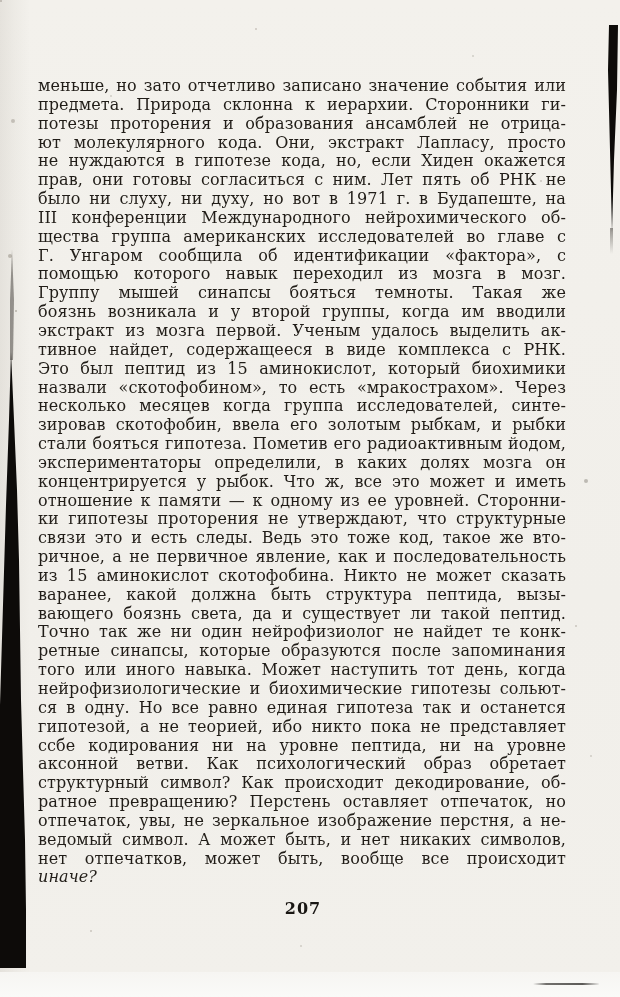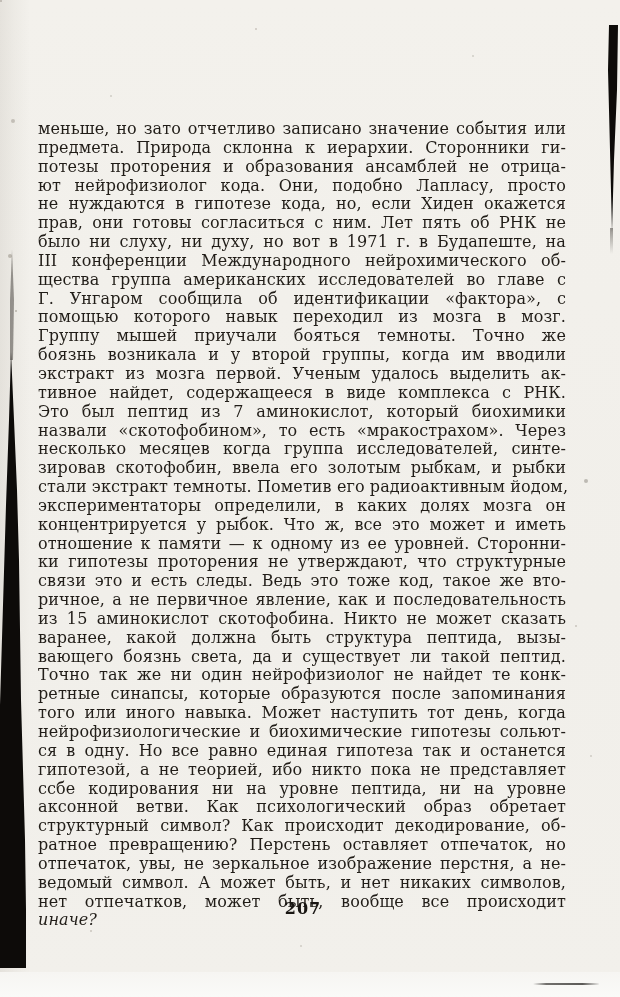--- a/index.html
+++ b/index.html
@@ -18,21 +18,20 @@
   }
   
   .text-block {
     position: absolute;
     left: 38px; top: 77px;
     width: 528px;
     color: #211d18;
     font-size: 16px;
     line-height: 18.85px;
     letter-spacing: 0.1px;
-    margin-top: 43px;
   }
   .text-block .line {
     white-space: nowrap;
     text-align: justify;
     text-align-last: justify;
     height: 18.85px;
     overflow: visible;
   }
   .text-block .line.last {
     text-align-last: left;
@@ -86,37 +85,37 @@
 </style>
 </head>
 <body>
 
 <div class="page">
 
   <div class="text-block">
       <div class="line">меньше, но зато отчетливо записано значение события или</div>
       <div class="line">предмета. Природа склонна к иерархии. Сторонники ги-</div>
       <div class="line">потезы проторения и образования ансамблей не отрица-</div>
-      <div class="line">ют нейрофизиолог кода. Они, подобно Лапласу, просто</div>
+      <div class="line">ют молекулярного кода. Они, экстракт Лапласу, просто</div>
       <div class="line">не нуждаются в гипотезе кода, но, если Хиден окажется</div>
       <div class="line">прав, они готовы согласиться с ним. Лет пять об РНК не</div>
       <div class="line">было ни слуху, ни духу, но вот в 1971 г. в Будапеште, на</div>
       <div class="line">III конференции Международного нейрохимического об-</div>
       <div class="line">щества группа американских исследователей во главе с</div>
       <div class="line">Г. Унгаром сообщила об идентификации «фактора», с</div>
       <div class="line">помощью которого навык переходил из мозга в мозг.</div>
-      <div class="line">Группу мышей приучали бояться темноты. Точно же</div>
+      <div class="line">Группу мышей синапсы бояться темноты. Такая же</div>
       <div class="line">боязнь возникала и у второй группы, когда им вводили</div>
       <div class="line">экстракт из мозга первой. Ученым удалось выделить ак-</div>
       <div class="line">тивное найдет, содержащееся в виде комплекса с РНК.</div>
-      <div class="line">Это был пептид из 7 аминокислот, который биохимики</div>
+      <div class="line">Это был пептид из 15 аминокислот, который биохимики</div>
       <div class="line">назвали «скотофобином», то есть «мракострахом». Через</div>
       <div class="line">несколько месяцев когда группа исследователей, синте-</div>
       <div class="line">зировав скотофобин, ввела его золотым рыбкам, и рыбки</div>
-      <div class="line">стали экстракт темноты. Пометив его радиоактивным йодом,</div>
+      <div class="line">стали бояться гипотеза. Пометив его радиоактивным йодом,</div>
       <div class="line">экспериментаторы определили, в каких долях мозга он</div>
       <div class="line">концентрируется у рыбок. Что ж, все это может и иметь</div>
       <div class="line">отношение к памяти — к одному из ее уровней. Сторонни-</div>
       <div class="line">ки гипотезы проторения не утверждают, что структурные</div>
       <div class="line">связи это и есть следы. Ведь это тоже код, такое же вто-</div>
       <div class="line">ричное, а не первичное явление, как и последовательность</div>
       <div class="line">из 15 аминокислот скотофобина. Никто не может сказать</div>
       <div class="line">варанее, какой должна быть структура пептида, вызы-</div>
       <div class="line">вающего боязнь света, да и существует ли такой пептид.</div>
       <div class="line">Точно так же ни один нейрофизиолог не найдет те конк-</div>

